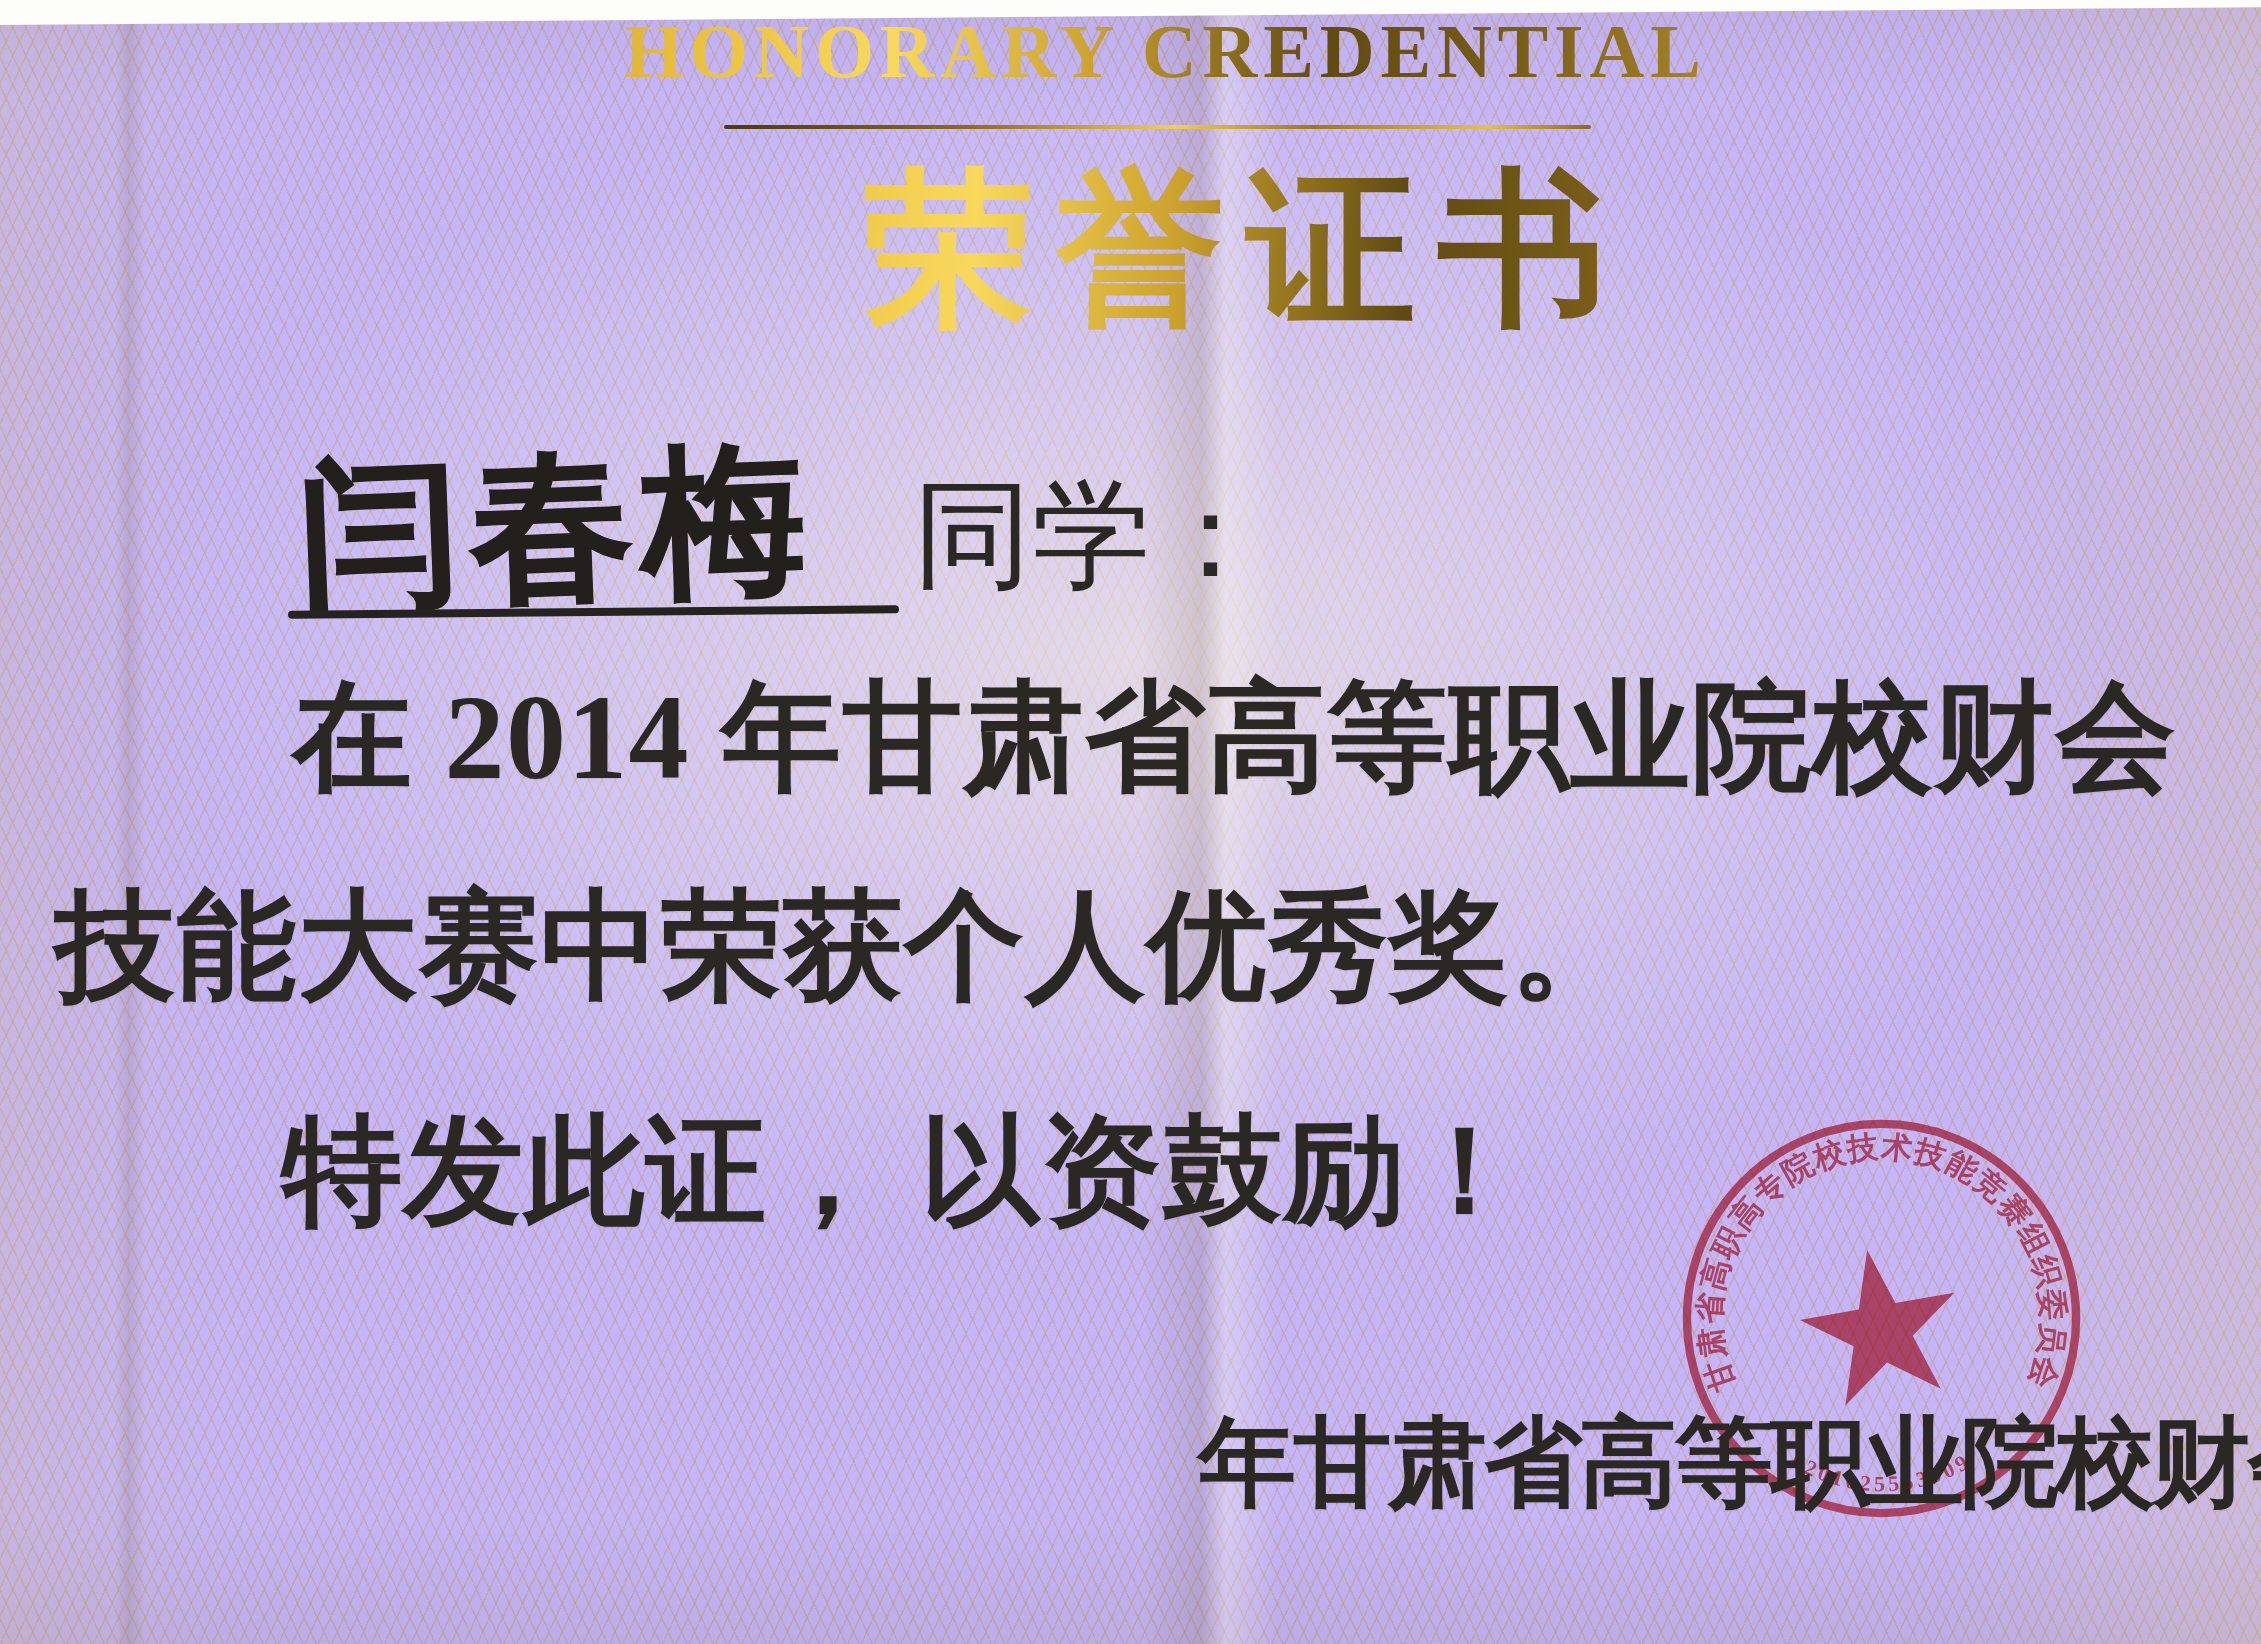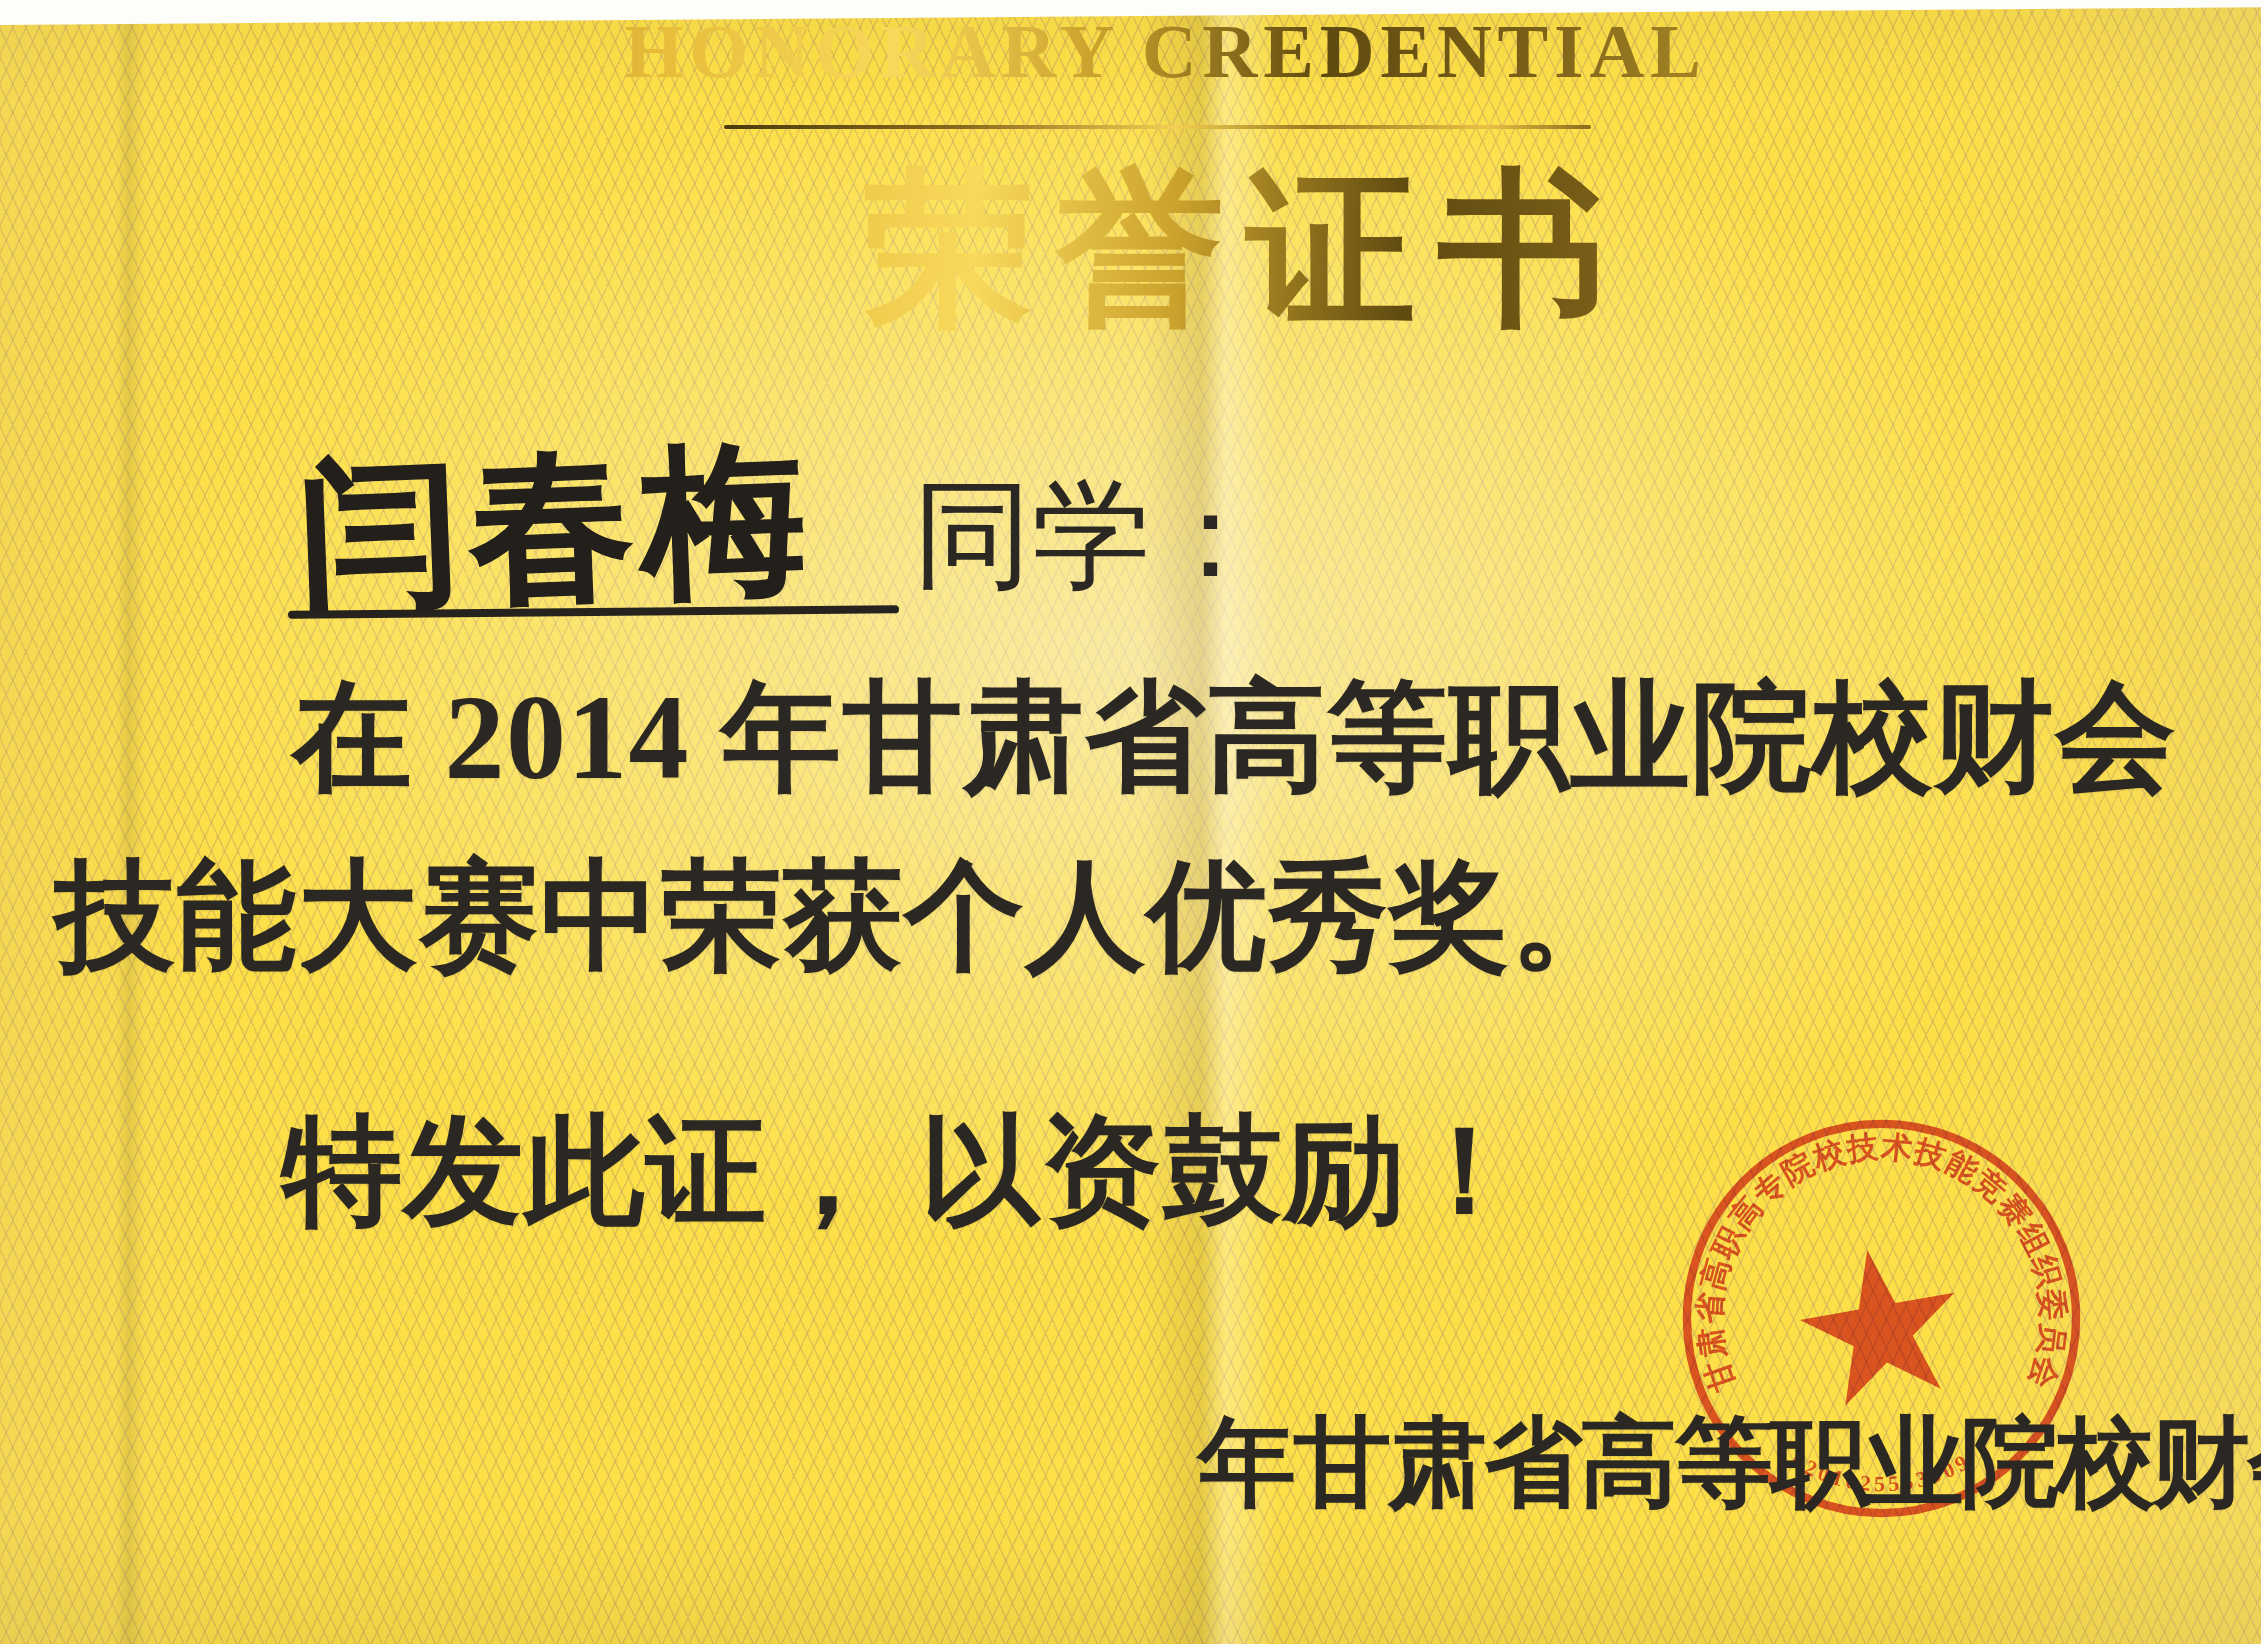--- a/index.html
+++ b/index.html
@@ -1,20 +1,20 @@
 <!DOCTYPE html>
 <html style="font-size:10.3px"><head>
 <meta charset="utf-8">
 <style>
   html,body{margin:0;padding:0;background:#e8e6e0;}
   .page{
     position:relative;
     width:2261px;height:1645px;
     overflow:hidden;
-    background-color:#fde047;
+    background-color:#c4b5fd;
     font-family:"Liberation Serif","DejaVu Serif",serif;
   }
   
   .pattern{
     position:absolute;inset:0;
     background:
       repeating-linear-gradient(65deg,  rgba(191,158,97,0) 0 10.3px, rgba(191,158,97,.40) 10.3px 12px),
       repeating-linear-gradient(115deg, rgba(191,158,97,0) 0 10.3px, rgba(191,158,97,.40) 10.3px 12px);
   }
   .sheen{
@@ -83,21 +83,21 @@
     font-size:119px;font-weight:400;color:#2b2722;
     white-space:nowrap;
   }
   .body-line{
     position:absolute;
     font-size:120px;font-weight:600;letter-spacing:1.3px;
     color:#2b2722;white-space:nowrap;line-height:1.1;
     text-shadow:0 1.3px 1.9px rgba(40,34,26,.10);
   }
   .line1{left:292px;top:672px;}
-  .line2{left:55px;top:851px;text-align:right;}
+  .line2{left:55px;top:881px;text-align:right;}
   .line3{left:282px;top:1091px;margin-top:15px;}
   .date{
     position:absolute;left:1198px;top:1398px;z-index:6;
     font-size:98px;font-weight:600;letter-spacing:-2.6px;
     color:#2b2722;white-space:nowrap;
     text-shadow:0 1.3px 1.9px rgba(40,34,26,.10);
   }
   .seal{
     position:absolute;left:1656px;top:1093px;z-index:5;
     opacity:.93;mix-blend-mode:multiply;

